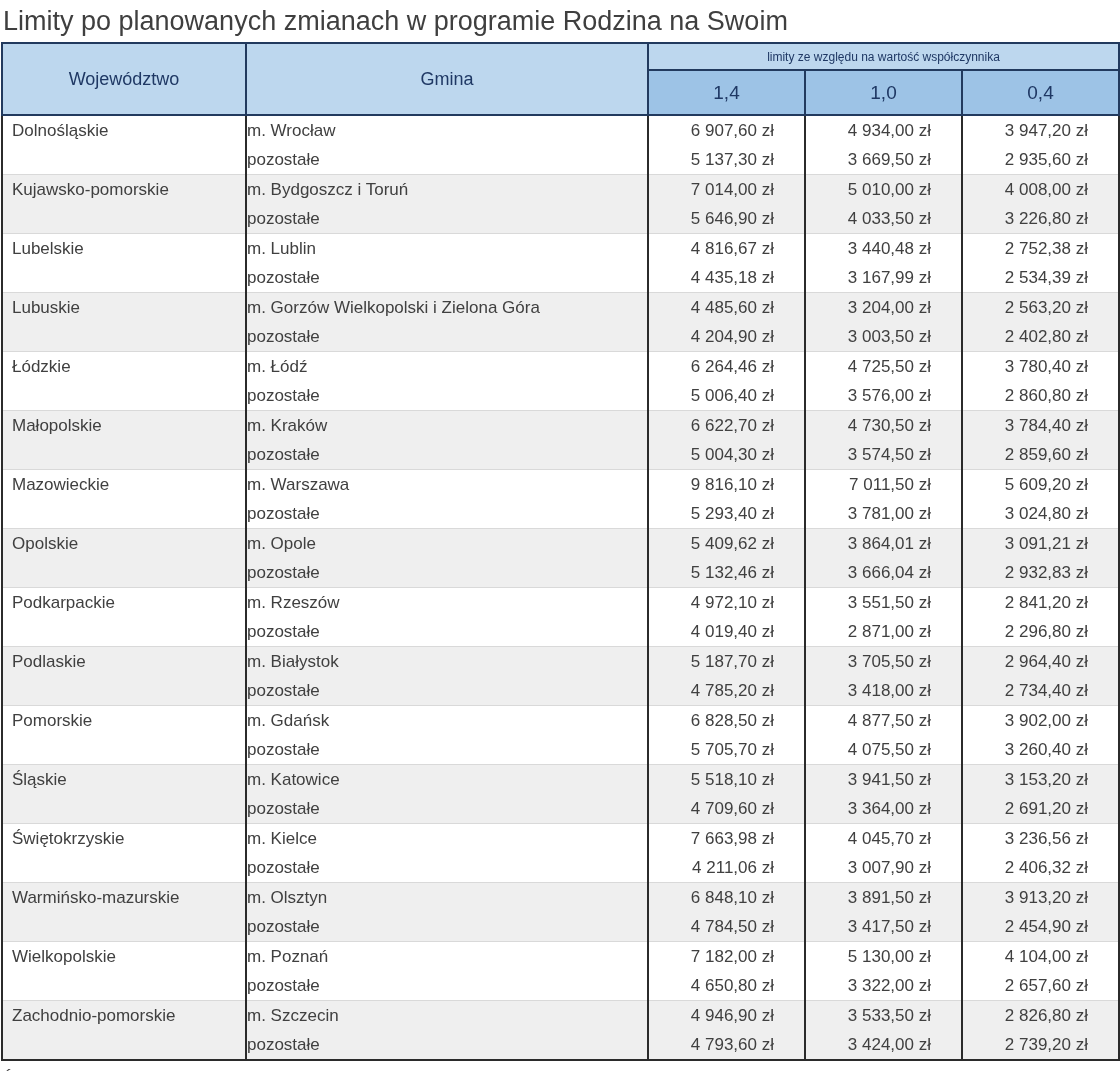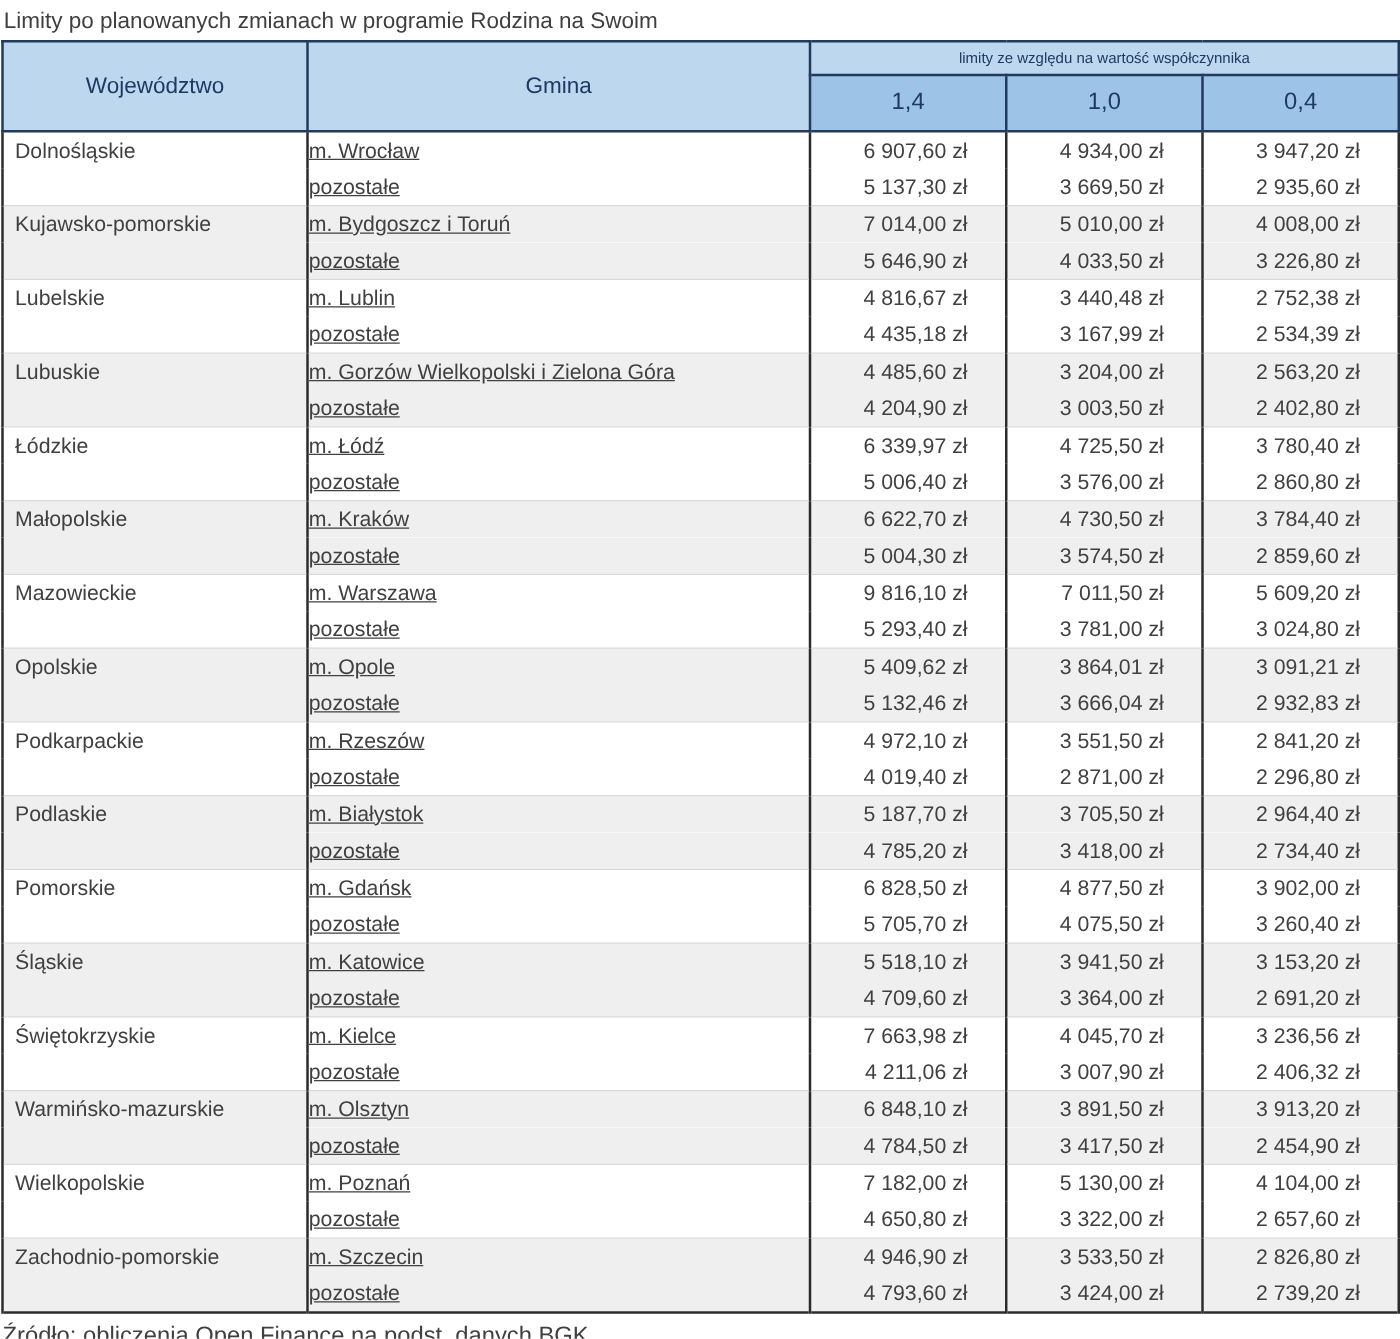--- a/index.html
+++ b/index.html
@@ -14,21 +14,21 @@
   }
   *{box-sizing:border-box;}
   html,body{margin:0;padding:0;}
   body{
     width:1120px;height:1071px;
     background:#ffffff;
     font-family:"Liberation Sans", sans-serif;
     overflow:hidden;
   }
   .page-title{
-    font-size:18px;
+    font-size:27px;
     color:var(--title-text);
     padding:6px 0 5px 3px;
     line-height:1.15;
     white-space:nowrap;
   }
   table.limits{
     border-collapse:collapse;
     table-layout:fixed;
     width:1117px;
     margin-left:1px;
@@ -62,21 +62,21 @@
     line-height:29px;
     white-space:nowrap;
     overflow:hidden;
   }
   tbody tr.shade td{background:var(--row-alt);}
   tbody tr.gsep td{border-top:1px solid #d9d9d9;}
   td.col-woj{
     vertical-align:top;
     padding-left:9px;
   }
-  td.col-gmina{text-decoration:underline;}
+  td.col-gmina{}
   td.col-val{
     text-align:right;
     padding-right:30px;
   }
   table.limits{border-bottom:2px solid var(--body-border);}
   .source-line{
     font-size:19px;
     color:var(--title-text);
     padding:7px 0 0 2px;
     white-space:nowrap;
@@ -156,21 +156,21 @@
       </tr>
       <tr class="shade">
         <td class="col-gmina">pozostałe</td>
         <td class="col-val">4 204,90 zł</td>
         <td class="col-val">3 003,50 zł</td>
         <td class="col-val">2 402,80 zł</td>
       </tr>
       <tr class=" gsep">
         <td rowspan="2" class="col-woj">Łódzkie</td>
         <td class="col-gmina">m. Łódź</td>
-        <td class="col-val">6 339,97 zł</td>
+        <td class="col-val">6 264,46 zł</td>
         <td class="col-val">4 725,50 zł</td>
         <td class="col-val">3 780,40 zł</td>
       </tr>
       <tr class="">
         <td class="col-gmina">pozostałe</td>
         <td class="col-val">5 006,40 zł</td>
         <td class="col-val">3 576,00 zł</td>
         <td class="col-val">2 860,80 zł</td>
       </tr>
       <tr class="shade gsep">

